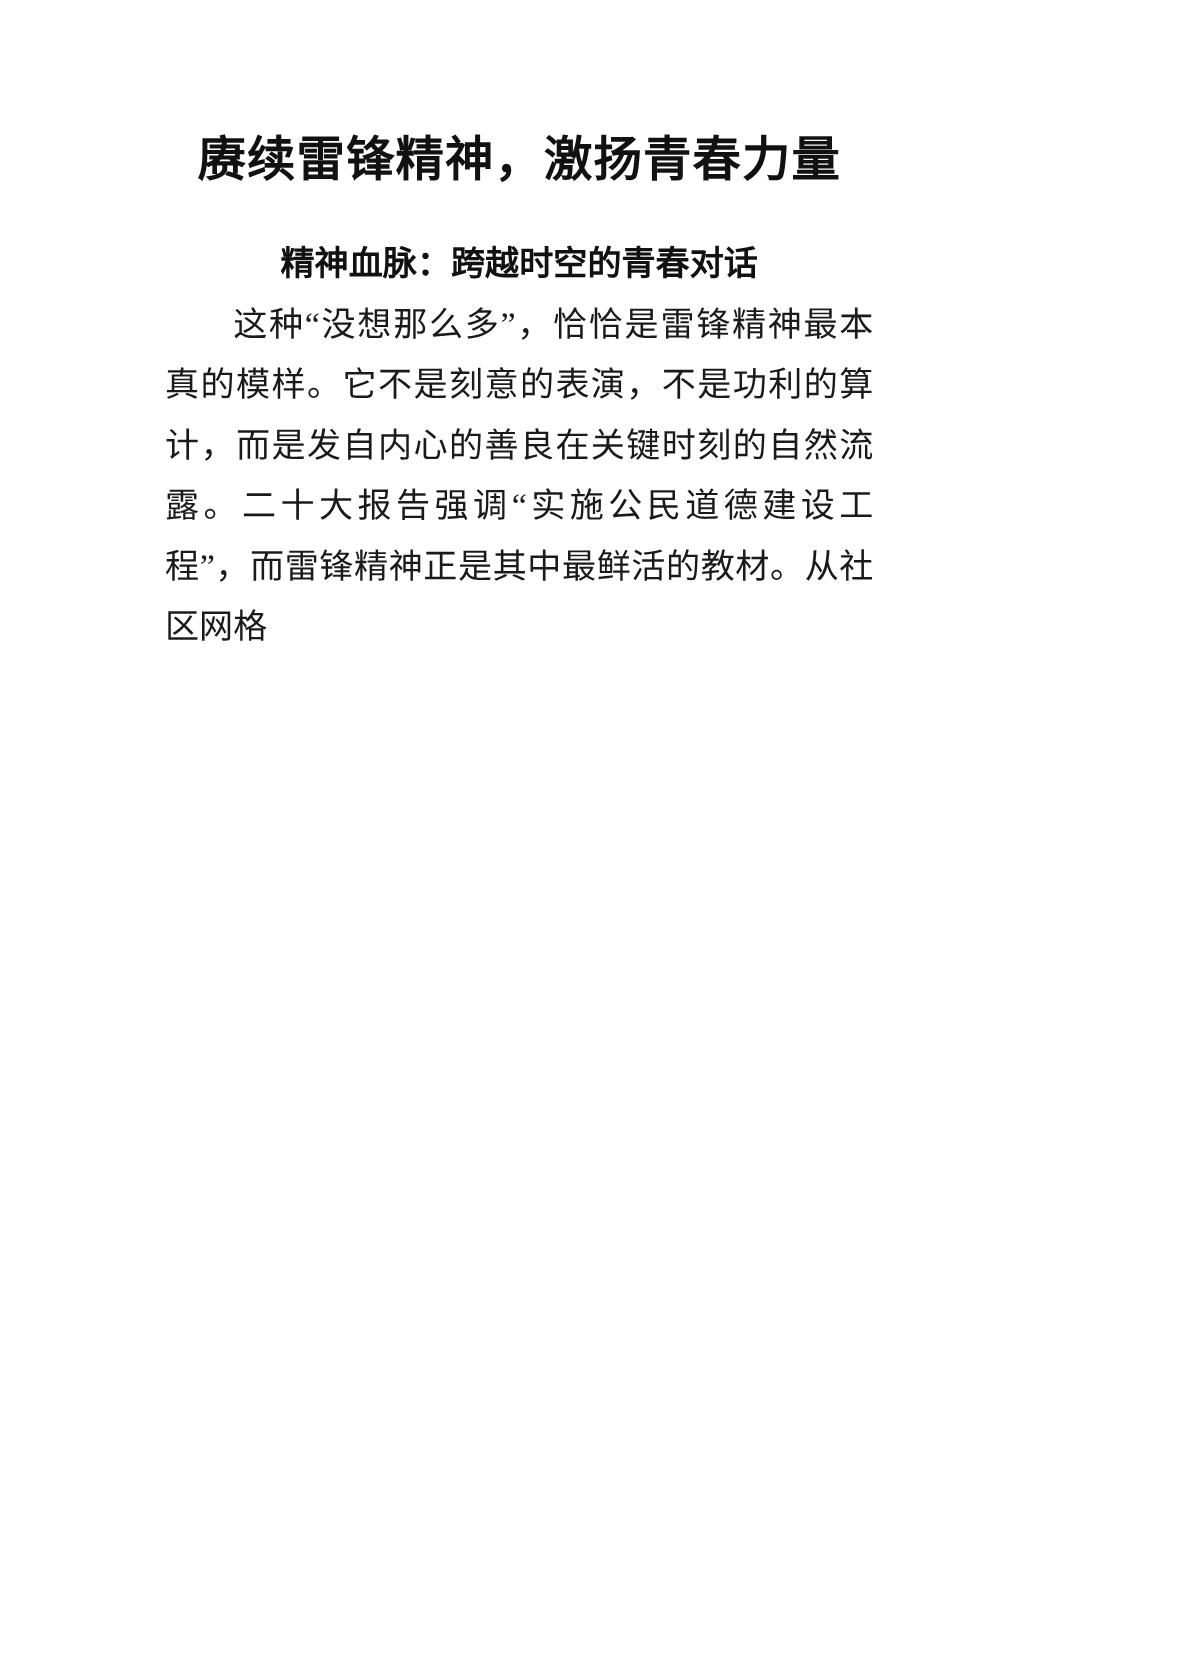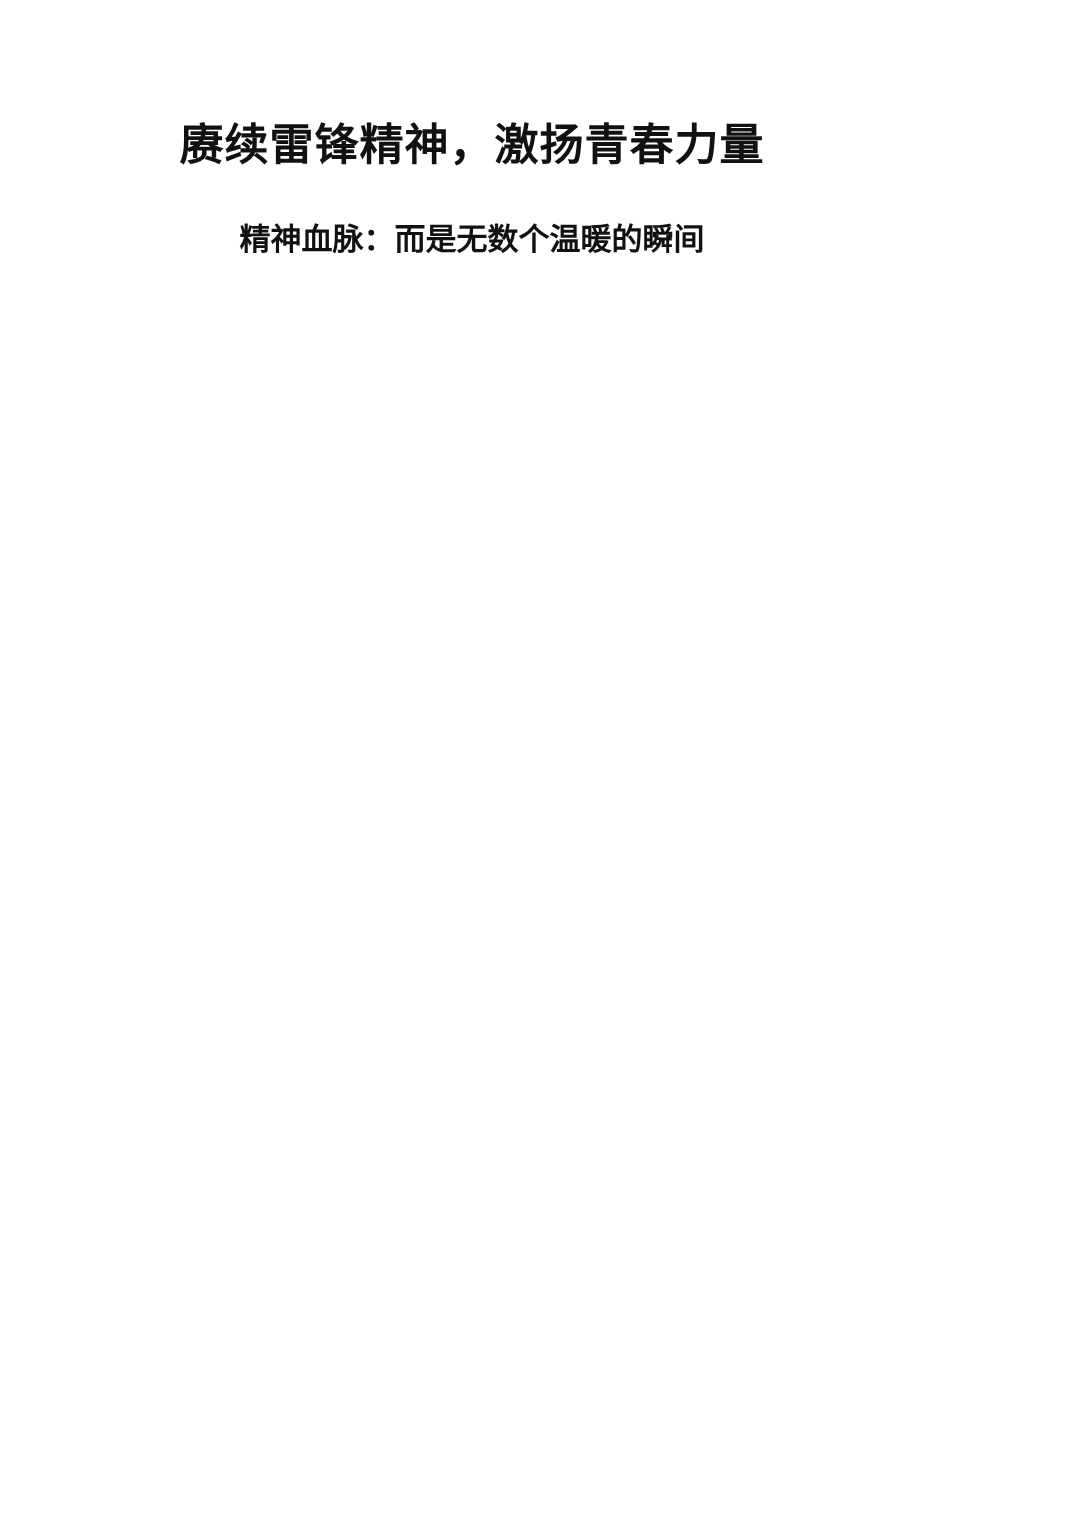--- a/index.html
+++ b/index.html
@@ -55,19 +55,20 @@
 </head>
 <body>
 
 <div class="page">
 
   <h1 class="doc-title">赓续雷锋精神，激扬青春力量</h1>
 
   <div class="body-text">
 
 
-    <h2 class="section-heading">精神血脉：而是无数个温暖的瞬间</h2>
+    <h2 class="section-heading">精神血脉：跨越时空的青春对话</h2>
 
 
+    <p class="para">这种“没想那么多”，恰恰是雷锋精神最本真的模样。它不是刻意的表演，不是功利的算计，而是发自内心的善良在关键时刻的自然流露。二十大报告强调“实施公民道德建设工程”，而雷锋精神正是其中最鲜活的教材。从社区网格</p>
 
   </div>
 
 </div>
 
 </body></html>

